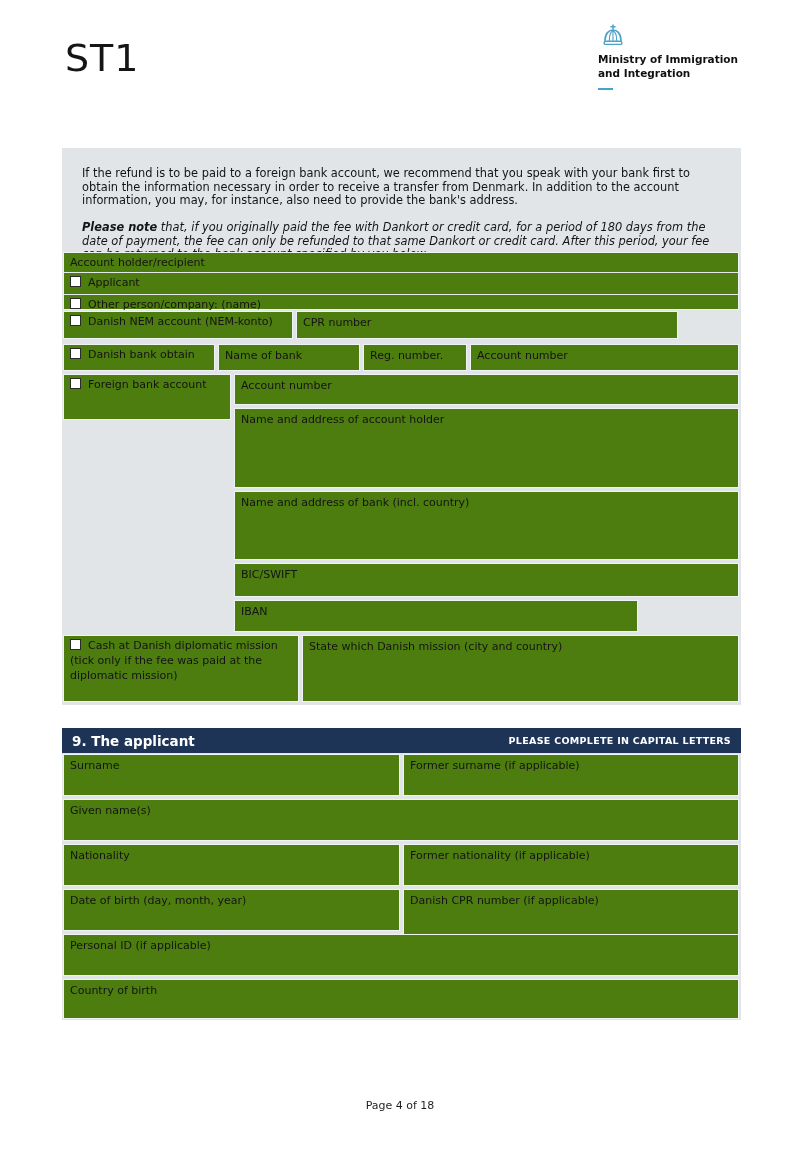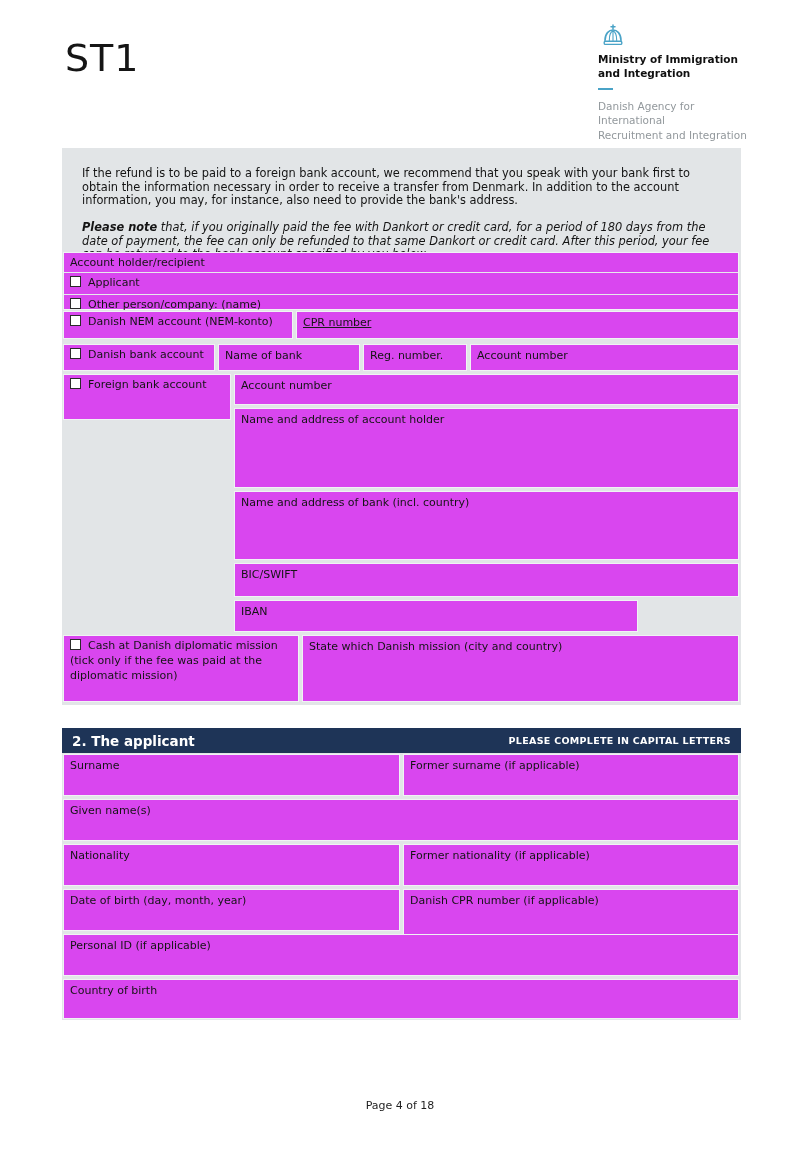--- a/index.html
+++ b/index.html
@@ -20,21 +20,21 @@
 
   
   .panel { position:absolute; left:62px; width:679px; background:#e2e5e7; }
   .panel-payment { top:148px; height:557px; }
   .panel-applicant { top:728px; height:292px; }
 
   .intro { position:absolute; left:8px; top:7px; width:664px; font-size:11.4px; line-height:1.2; color:#141414; }
   .intro p { margin:12px; }
   .intro p + p { margin-top:13px;font-style:italic; }
 
-  .cell { position:absolute; background:#d946ef; box-sizing:border-box; border:1px solid #f0f3f4; }
+  .cell { position:absolute; background:#4d7c0f; box-sizing:border-box; border:1px solid #f0f3f4; }
   .flabel { display:block; padding:4px 6px 0 6px; font-size:11px; line-height:1.3; color:#141414; }
   .cbline { display:block; padding:3px 6px 0 6px; font-size:11px; line-height:1.35; color:#141414; }
   .cb { display:inline-block; width:9px; height:9px; border:1px solid #2b2b2b; background:#fff; margin-right:7px; vertical-align:-1px; }
   .subsep { border-top:1px solid #e7eaec; }
 
   
   .sec-head {
     position:absolute; left:0; top:0; width:679px; height:25px; background:#1e3457;
     color:#ffffff; display:flex; align-items:center; justify-content:space-between;
     padding:0 10px; box-sizing:border-box;
@@ -59,48 +59,44 @@
       <path d="M9.3 16.5 C9.3 10.5 11 7.6 13 7.1" stroke-width="1.1"></path>
       <path d="M16.7 16.5 C16.7 10.5 15 7.6 13 7.1" stroke-width="1.1"></path>
       <path d="M13 7.1 v9.4" stroke-width="1.1"></path>
       <rect x="4.2" y="17.2" width="17.6" height="3.2" rx="1.2" stroke-width="1.4"></rect>
     </svg>
     <div class="ministry">
       <div>Ministry of Immigration</div>
       <div>and Integration</div>
     </div>
     <div class="logo-dash"></div>
-    <div class="agency">
-      <div>Danish Agency for International</div>
-      <div>Recruitment and Integration</div>
-    </div>
   </div>
 
   <div class="panel panel-payment">
 
     <div class="intro">
       <p>If the refund is to be paid to a foreign bank account, we recommend that you speak with your bank first to obtain the information necessary in order to receive a transfer from Denmark. In addition to the account information, you may, for instance, also need to provide the bank's address.</p>
       <p><b>Please note</b><span> that, if you originally paid the fee with Dankort or credit card, for a period of 180 days from the date of payment, the fee can only be refunded to that same Dankort or credit card. After this period, your fee can be returned to the bank account specified by you below.</span></p>
     </div>
 
     <div class="cell" style="left:1px; top:104px; width:676px; height:58px;">
       <span class="flabel" style="padding-top:3px;">Account holder/recipient</span>
       <span class="cbline subsep" style="margin-top:2px;"><span class="cb"></span><span>Applicant</span></span>
       <span class="cbline subsep" style="margin-top:3px;"><span class="cb"></span><span>Other person/company: (name)</span></span>
     </div>
 
     <div class="cell" style="left:1px; top:163px; width:230px; height:28px;">
       <span class="cbline"><span class="cb"></span><span>Danish NEM account (NEM-konto)</span></span>
     </div>
-    <div class="cell" style="left:234px; top:163px; width:443px; height:28px;text-decoration:underline;">
+    <div class="cell" style="left:234px; top:163px; width:382px; height:28px;">
       <span class="flabel">CPR number</span>
     </div>
 
     <div class="cell" style="left:1px; top:196px; width:152px; height:27px;">
-      <span class="cbline"><span class="cb"></span><span>Danish bank account</span></span>
+      <span class="cbline"><span class="cb"></span><span>Danish bank obtain</span></span>
     </div>
     <div class="cell" style="left:156px; top:196px; width:142px; height:27px;">
       <span class="flabel">Name of bank</span>
     </div>
     <div class="cell" style="left:301px; top:196px; width:104px; height:27px;">
       <span class="flabel">Reg. number.</span>
     </div>
     <div class="cell" style="left:408px; top:196px; width:269px; height:27px;">
       <span class="flabel">Account number</span>
     </div>
@@ -127,21 +123,21 @@
     <div class="cell" style="left:1px; top:487px; width:236px; height:67px;">
       <span class="cbline"><span class="cb"></span><span>Cash at Danish diplomatic mission (tick only if the fee was paid at the diplomatic mission)</span></span>
     </div>
     <div class="cell" style="left:240px; top:487px; width:437px; height:67px;">
       <span class="flabel">State which Danish mission (city and country)</span>
     </div>
   </div>
 
   <div class="panel panel-applicant">
     <div class="sec-head">
-      <span class="sec-title">2. The applicant</span>
+      <span class="sec-title">9. The applicant</span>
       <span class="sec-note">PLEASE COMPLETE IN CAPITAL LETTERS</span>
     </div>
 
     <div class="cell" style="left:1px; top:26px; width:337px; height:42px;">
       <span class="flabel">Surname</span>
     </div>
     <div class="cell" style="left:341px; top:26px; width:336px; height:42px;">
       <span class="flabel">Former surname (if applicable)</span>
     </div>
 

